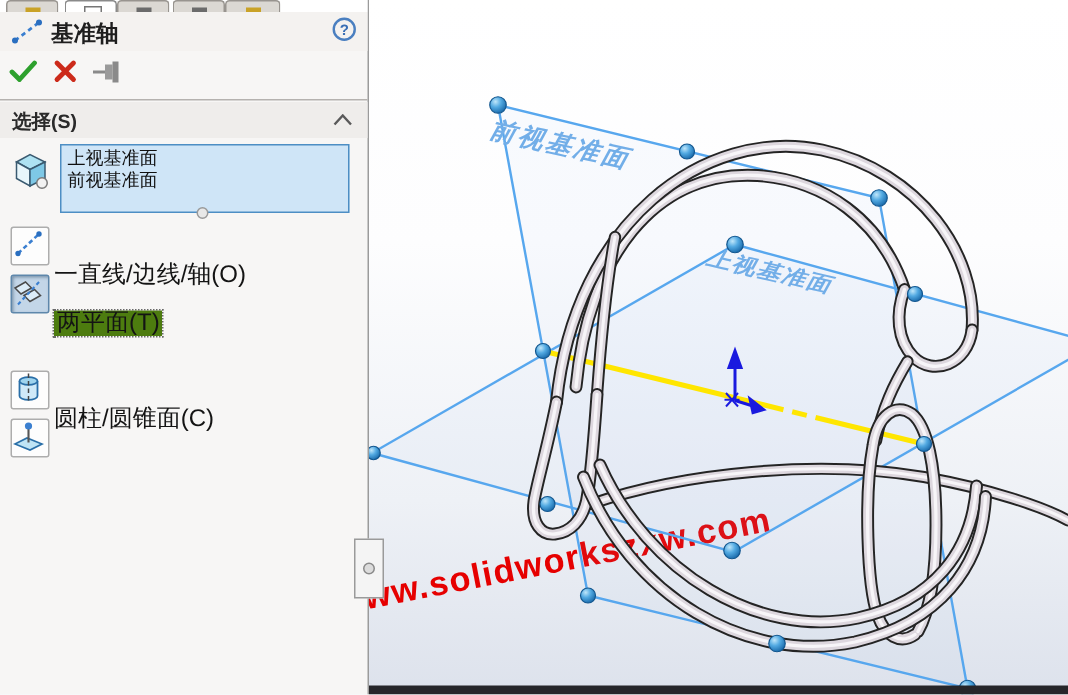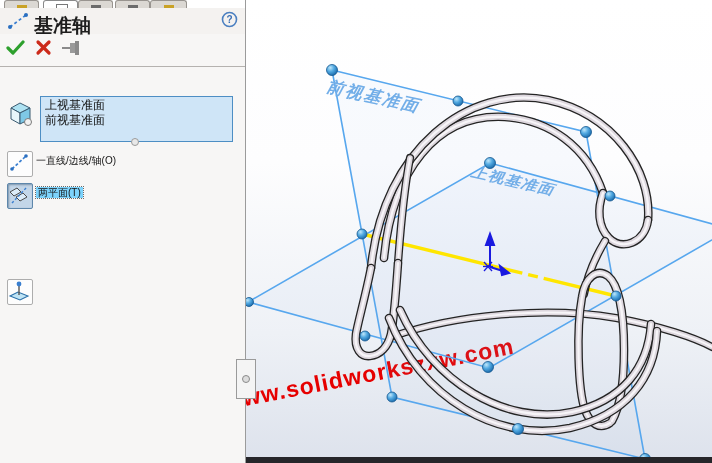--- a/index.html
+++ b/index.html
@@ -26,21 +26,21 @@
   .tabs{position:absolute;left:0;top:0;width:245px;height:8px;background:#ffffff;}
   .tab{position:absolute;top:0;height:8px;width:33px;background:#dbd8d3;
     border:1px solid #98948f;border-bottom:none;border-radius:3px 3px 0 0;}
   .tab.active{background:#ffffff;border-color:#8a8a8a;}
   .tab .tic{position:absolute;left:50%;bottom:0;width:10px;height:4px;margin-left:-5px;background:#6b6b6b;}
   .tab .tic.gold{background:#c9a227;}
   .tab .tic.white{background:#fff;border:1px solid #777;height:3px;}
 
   .titlebar{position:absolute;left:0;top:8px;width:245px;height:26px;background:#f4f2f0;}
   .titlebar .ticon{position:absolute;left:7px;top:4px;}
-  .titlebar .ttext{position:absolute;left:34px;top:5px;font-size:19px;font-weight:bold;color:#1e1e1e;}
+  .titlebar .ttext{position:absolute;left:34px;top:5px;font-size:15px;font-weight:bold;color:#1e1e1e;}
   .helpbtn{position:absolute;left:221px;top:3px;width:17px;height:17px;}
 
   .actions{position:absolute;left:0;top:36px;width:245px;height:28px;}
   .abtn{position:absolute;top:3px;width:24px;height:22px;}
   .divider{position:absolute;left:0;top:66px;width:245px;height:0;border-top:1px solid #b5b2af;}
 
   .group-header{position:absolute;left:0;top:68px;width:245px;height:24px;background:#efedeb;}
   .group-header .glabel{position:absolute;left:8px;top:4px;font-size:13px;font-weight:bold;color:#2a2a2a;}
   .group-header .chev{position:absolute;right:10px;top:8px;}
 
@@ -48,22 +48,22 @@
   .listbox{position:absolute;left:40px;top:96px;width:191px;height:44px;background:#cfe5f7;
     border:1px solid #4d8ec4;overflow:hidden;}
   .listbox .li{font-size:12px;color:#101010;padding:1px 0 0 4px;line-height:14px;}
   .grip-dot{position:absolute;left:131px;top:138px;width:6px;height:6px;border-radius:50%;
     background:#e8e8e8;border:1px solid #9a9a9a;}
 
   .opt-row{position:absolute;left:0;width:245px;height:26px;}
   .opt-btn{position:absolute;left:7px;top:0;width:24px;height:24px;background:#fdfdfd;
     border:1px solid #adadad;border-radius:2px;}
   .opt-btn.pressed{background:#c3d6e8;border:1px solid #5e87ab;box-shadow:inset 1px 1px 2px rgba(40,70,100,.45);}
-  .opt-label{position:absolute;left:36px;top:3px;font-size:10px;color:#141414;white-space:nowrap;}
-  .opt-label .hl{background:#7dd3fc;outline:1px dotted #6a6a6a;padding:0 2px;margin-top:33px;}
+  .opt-label{position:absolute;left:36px;top:22px;font-size:16px;color:#141414;white-space:nowrap;}
+  .opt-label .hl{background:#4d7c0f;outline:1px dotted #6a6a6a;padding:0 2px;margin-top:33px;}
 
   .splitter{position:absolute;left:236px;top:359px;width:18px;height:38px;background:#f4f4f4;
     border:1px solid #9a9a9a;z-index:11;}
   .splitter .dot{position:absolute;left:5px;top:15px;width:6px;height:6px;border-radius:50%;
     background:#dcdcdc;border:1px solid #8a8a8a;}
 </style>
 </head>
 <body>
 
 <div class="stage">
@@ -229,20 +229,26 @@
       </svg>
       <svg class="abtn" style="left:61px" width="22" height="18">
         <line x1="1" y1="9" x2="9" y2="9" stroke="#8a8a8a" stroke-width="2"></line>
         <rect x="9" y="4" width="5" height="10" fill="#9a9a9a"></rect>
         <rect x="14" y="2" width="4" height="14" fill="#8a8a8a"></rect>
       </svg>
     </div>
 
     <div class="divider"></div>
 
+    <div class="group-header">
+      <span class="glabel">选择(S)</span>
+      <svg class="chev" width="13" height="8">
+        <polyline points="1,7 6.5,1 12,7" fill="none" stroke="#5a5a5a" stroke-width="1.6"></polyline>
+      </svg>
+    </div>
 
     <svg class="cube-ic" width="27" height="28">
       <polygon points="4,9 13,4 23,9 13,14" fill="#aee2f2" stroke="#3a5a70" stroke-width="1"></polygon>
       <polygon points="4,9 13,14 13,25 4,20" fill="#e8f6fb" stroke="#3a5a70" stroke-width="1"></polygon>
       <polygon points="23,9 13,14 13,25 23,20" fill="#7ec8e6" stroke="#3a5a70" stroke-width="1"></polygon>
       <circle cx="21" cy="23" r="3.5" fill="#f2f2f2" stroke="#7a7a7a" stroke-width="1"></circle>
     </svg>
 
     <div class="listbox">
       <div class="li">上视基准面</div>
@@ -266,20 +272,30 @@
         <svg width="22" height="22">
           <polygon points="2,8 9,4 13,8 6,12" fill="#dcecf8" stroke="#4a4a4a" stroke-width="1"></polygon>
           <polygon points="8,13 15,9 19,13 12,17" fill="#dcecf8" stroke="#4a4a4a" stroke-width="1"></polygon>
           <line x1="4" y1="19" x2="19" y2="3" stroke="#3a7fd0" stroke-width="1.4" stroke-dasharray="2.5 2"></line>
         </svg>
       </div>
       <div class="opt-label"><span class="hl">两平面(T)</span></div>
     </div>
 
 
+    <div class="opt-row" style="top:247px">
+      <div class="opt-btn">
+        <svg width="22" height="22">
+          <path d="M5 6 L5 16 A6 2.6 0 0 0 17 16 L17 6" fill="#cfe9f8" stroke="#2a6fa8" stroke-width="1.2"></path>
+          <ellipse cx="11" cy="6" rx="6" ry="2.6" fill="#9fd4ee" stroke="#2a6fa8" stroke-width="1.2"></ellipse>
+          <line x1="11" y1="1" x2="11" y2="21" stroke="#444" stroke-width="1" stroke-dasharray="3 2"></line>
+        </svg>
+      </div>
+      <div class="opt-label"><span>圆柱/圆锥面(C)</span></div>
+    </div>
 
     <div class="opt-row" style="top:279px">
       <div class="opt-btn">
         <svg width="22" height="22">
           <polygon points="2,16 10,12 20,16 12,20" fill="#bfe4f5" stroke="#2a6fa8" stroke-width="1.1"></polygon>
           <line x1="11" y1="5" x2="11" y2="15" stroke="#555" stroke-width="1.4"></line>
           <circle cx="11" cy="4" r="2.4" fill="#3a7fd0"></circle>
         </svg>
       </div>
     </div>

